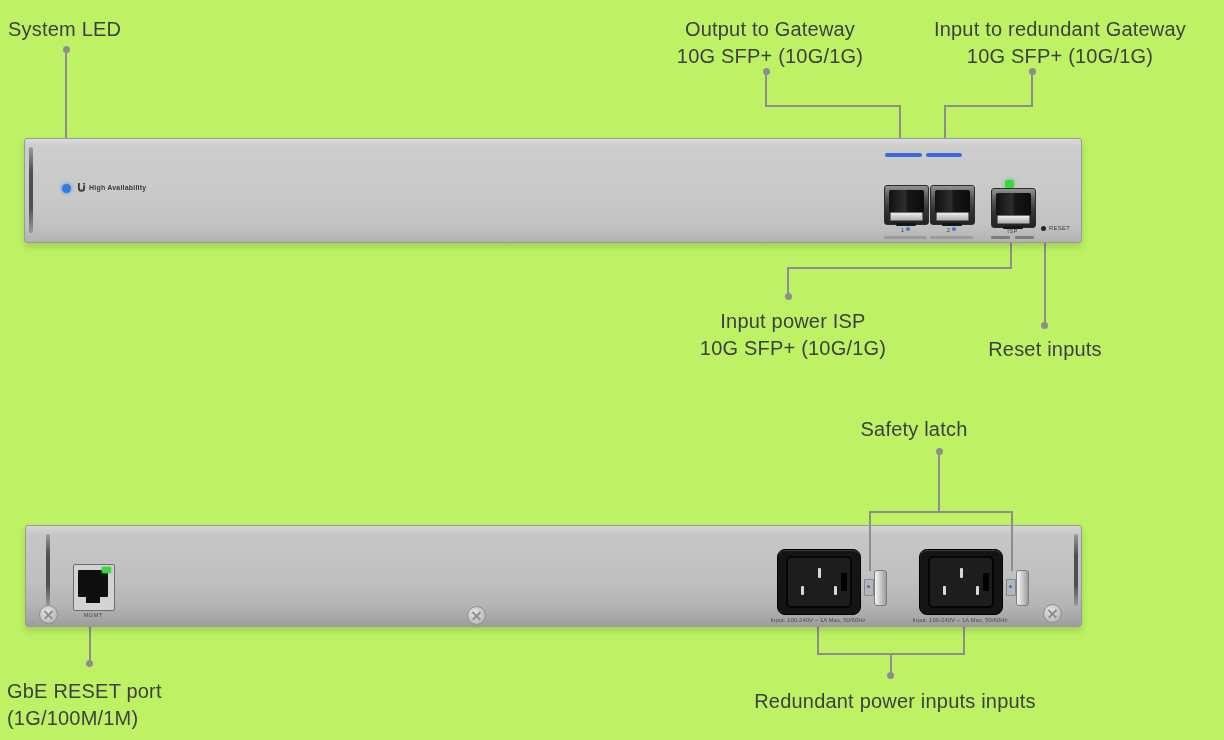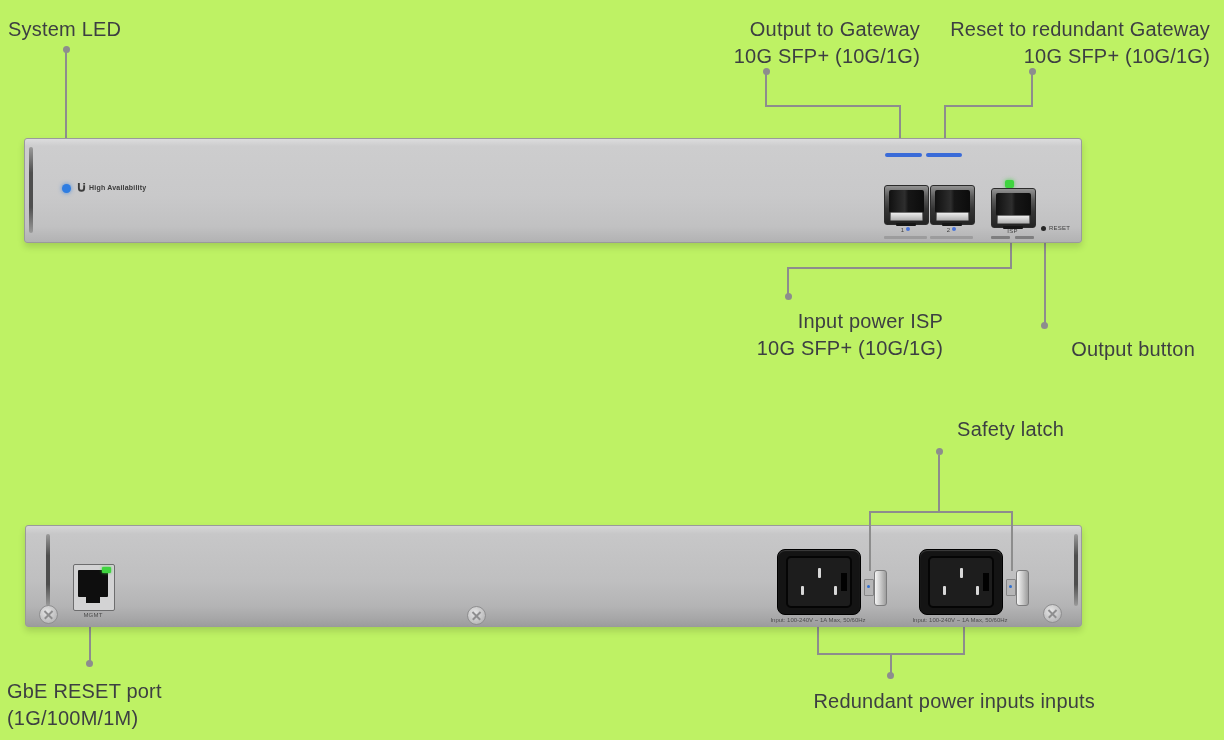--- a/index.html
+++ b/index.html
@@ -3,21 +3,21 @@
 <meta charset="utf-8">
 <style>
   html,body{margin:0;padding:0;}
   #stage{
     position:relative;width:1224px;height:740px;overflow:hidden;
     background:#bef264;
     font-family:"Liberation Sans",sans-serif;
   }
   
   .ann{position:absolute;font-size:20px;line-height:27px;color:#3d3f42;letter-spacing:.2px;}
-  .ann.c{text-align:right;}
+  .ann.c{text-align:center;}
   
   .ln{position:absolute;background:#8d8d8d;}
   .dot{position:absolute;width:7px;height:7px;border-radius:50%;background:#8d8d8d;}
   
   .panel{position:absolute;border:1px solid #9a9a9b;border-radius:3px;
     box-shadow:0 4px 7px rgba(0,0,0,.14);}
   #front-panel{left:24px;top:138px;width:1056px;height:103px;
     background:linear-gradient(#dcdcdd 0%,#cdcdce 7%,#c9c9ca 55%,#c1c1c2 85%,#b2b2b3 100%);}
   #back-panel{left:25px;top:525px;width:1055px;height:100px;
     background:linear-gradient(#d6d6d7 0%,#c7c7c8 8%,#bfbfc0 55%,#b4b4b5 80%,#a6a6a7 93%,#9c9c9d 100%);}
@@ -84,31 +84,31 @@
   <div class="ann" style="left:8px;top:16px;">
     <div>System LED</div>
   </div>
 
   <div class="ann c" style="left:620px;top:16px;width:300px;">
     <div>Output to Gateway</div>
     <div>10G SFP+ (10G/1G)</div>
   </div>
 
   <div class="ann c" style="left:910px;top:16px;width:300px;">
-    <div>Reset to redundant Gateway</div>
+    <div>Input to redundant Gateway</div>
     <div>10G SFP+ (10G/1G)</div>
   </div>
 
   <div class="ann c" style="left:643px;top:308px;width:300px;">
     <div>Input power ISP</div>
     <div>10G SFP+ (10G/1G)</div>
   </div>
 
   <div class="ann c" style="left:895px;top:336px;width:300px;">
-    <div>Output button</div>
+    <div>Reset inputs</div>
   </div>
 
   <div class="ann c" style="left:764px;top:416px;width:300px;">
     <div>Safety latch</div>
   </div>
 
   <div class="ann" style="left:7px;top:678px;">
     <div>GbE RESET port</div>
     <div>(1G/100M/1M)</div>
   </div>

